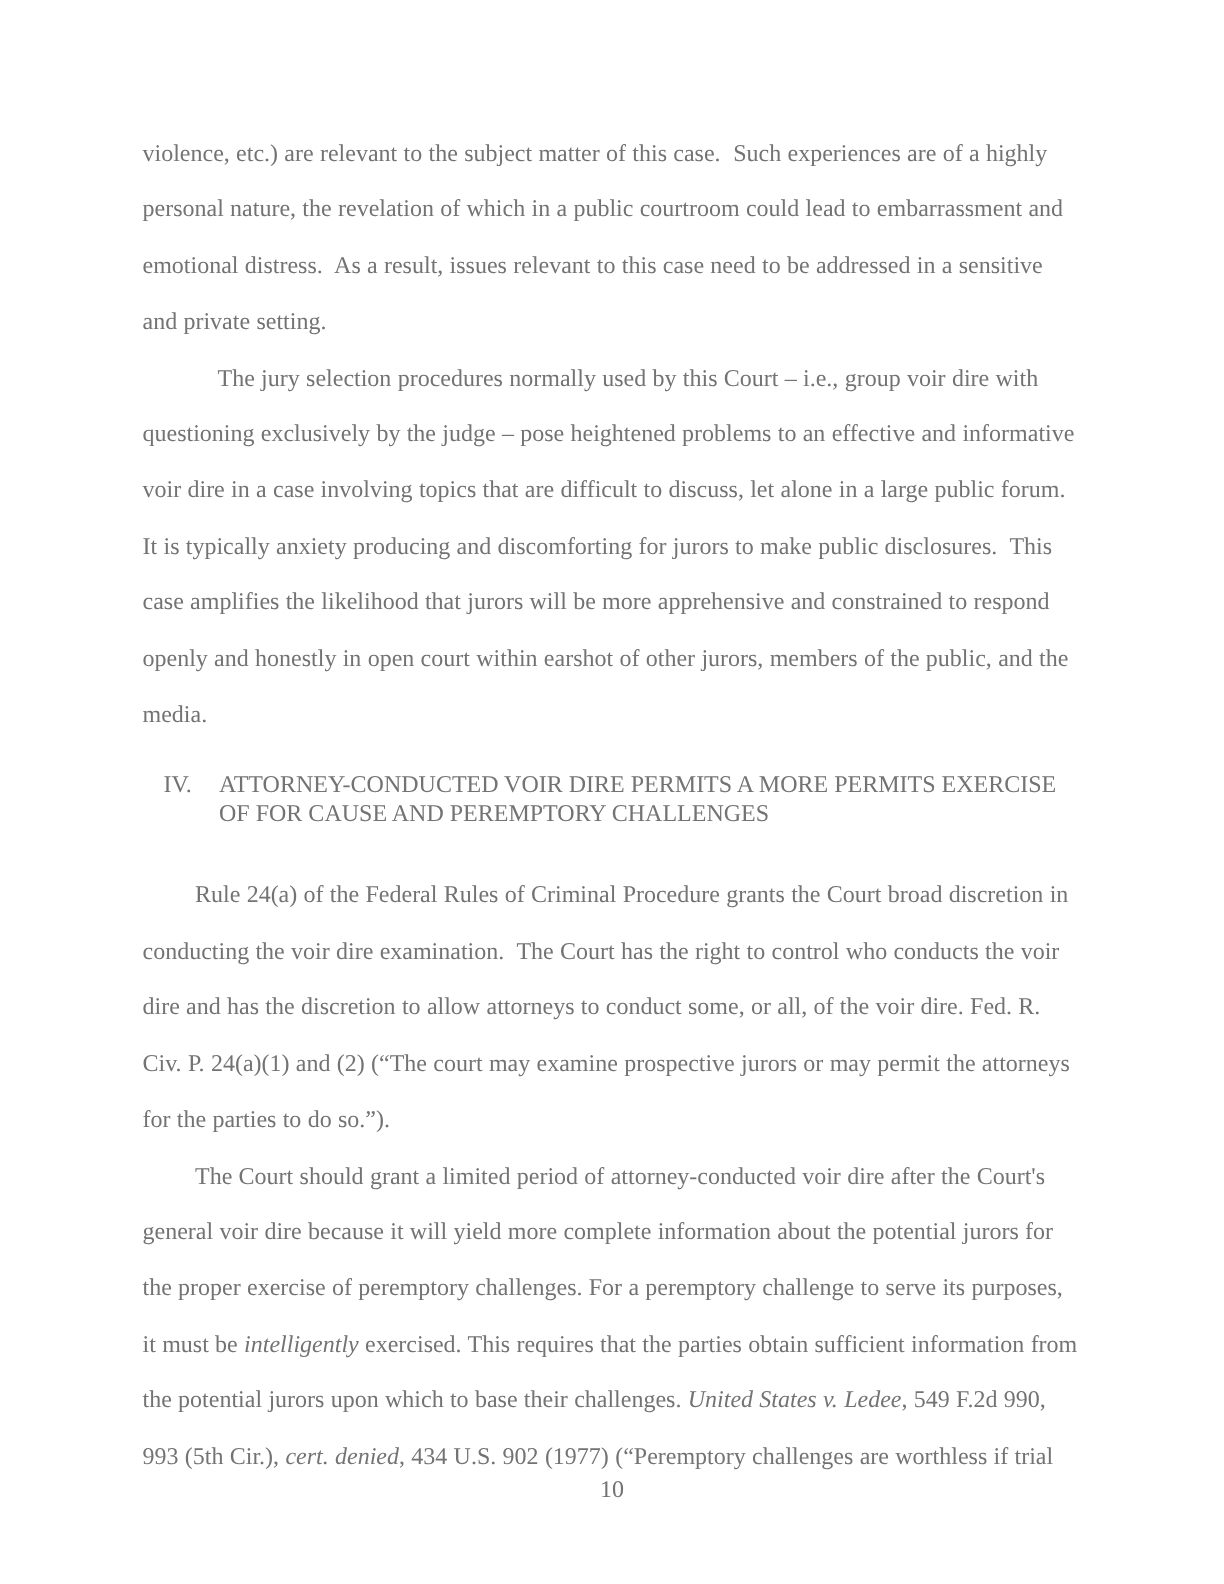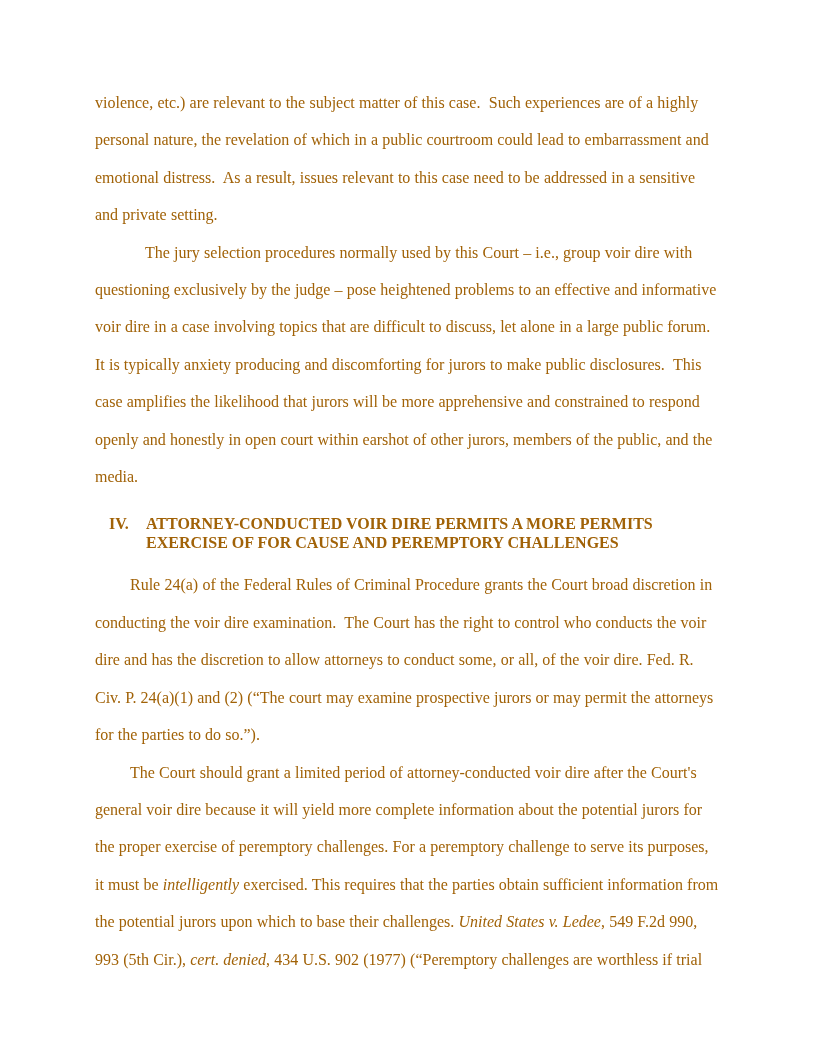--- a/index.html
+++ b/index.html
@@ -7,40 +7,40 @@
     padding: 0;
     background: #ffffff;
   }
   .page {
     position: relative;
     width: 816px;
     height: 1056px;
     box-sizing: border-box;
     margin: 0 auto;
     background: #ffffff;
-    color: #a16207;
+    color: #737373;
     font-family: "Liberation Serif", "DejaVu Serif", serif;
     font-size: 16px;
     overflow: hidden;
     padding: 84px 95px 0 95px;
   }
   .para {
     margin: 0;
     line-height: 37.4px;
     text-align: left;
     white-space: pre-wrap;
     word-spacing: 0.2px;
   }
   .indent-lg { text-indent: 50px; }
   .indent-sm { text-indent: 35px; }
   .heading {
     display: flex;
-    font-weight: bold;
+    font-weight: normal;
     line-height: 19px;
-    margin: 19px 0 14px 14px;
+    margin: 19px 0 26px 14px;
   }
   .heading .hnum {
     flex: 0 0 auto;
     width: 37px;
   }
   .heading .htext {
     flex: 1 1 auto;
   }
   .italic { font-style: italic; }
   .page-footer {
@@ -63,14 +63,17 @@
 
   <div class="heading">
     <span class="hnum">IV.</span>
     <span class="htext">ATTORNEY-CONDUCTED VOIR DIRE PERMITS A MORE PERMITS EXERCISE OF FOR CAUSE AND PEREMPTORY CHALLENGES</span>
   </div>
 
   <p class="para indent-sm">Rule 24(a) of the Federal Rules of Criminal Procedure grants the Court broad discretion in conducting the voir dire examination.  The Court has the right to control who conducts the voir dire and has the discretion to allow attorneys to conduct some, or all, of the voir dire. Fed. R. Civ. P. 24(a)(1) and (2) (“The court may examine prospective jurors or may permit the attorneys for the parties to do so.”).</p>
 
   <p class="para indent-sm"><span>The Court should grant a limited period of attorney-conducted voir dire after the Court's general voir dire because it will yield more complete information about the potential jurors for the proper exercise of peremptory challenges. For a peremptory challenge to serve its purposes, it must be </span><span class="italic">intelligently</span><span> exercised. This requires that the parties obtain sufficient information from the potential jurors upon which to base their challenges. </span><span class="italic">United States v. Ledee</span><span>, 549 F.2d 990, 993 (5th Cir.), </span><span class="italic">cert. denied</span><span>, 434 U.S. 902 (1977) (“Peremptory challenges are worthless if trial</span></p>
 
+  <div class="page-footer">
+    <span>10</span>
+  </div>
 
 </div>
 
 </body></html>

